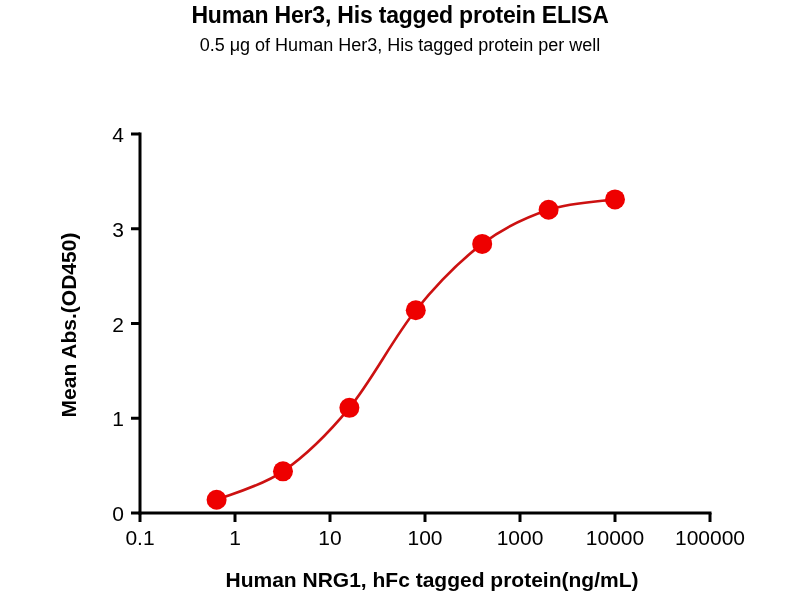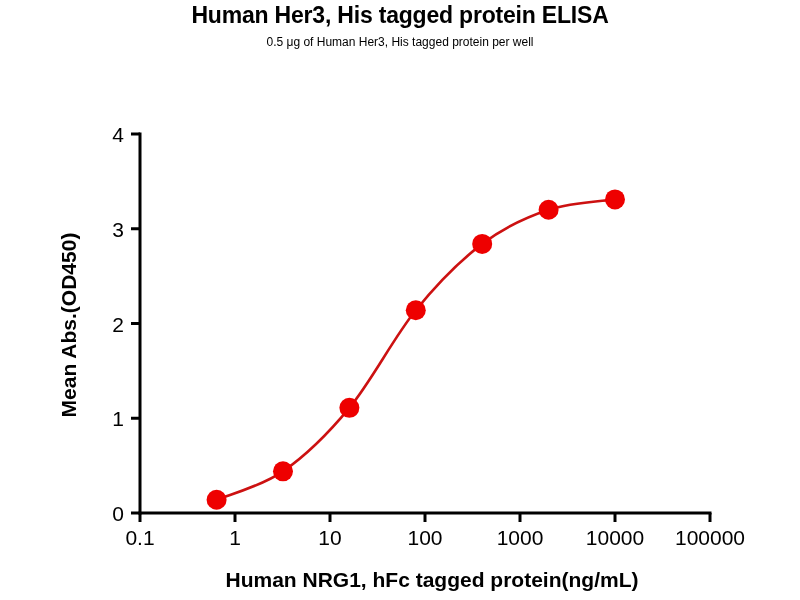--- a/index.html
+++ b/index.html
@@ -28,21 +28,21 @@
     font-size: 23px;
     font-weight: bold;
     letter-spacing: -0.2px;
   }
   #chart-subtitle {
     position: absolute;
     top: 35px;
     left: 0;
     width: 800px;
     text-align: center;
-    font-size: 12px;
+    font-size: 18px;
     font-weight: normal;
   }
   #plot-svg {
     position: absolute;
     top: 0;
     left: 0;
   }
   .axis-line {
     stroke: #000000;
     stroke-width: 3;

